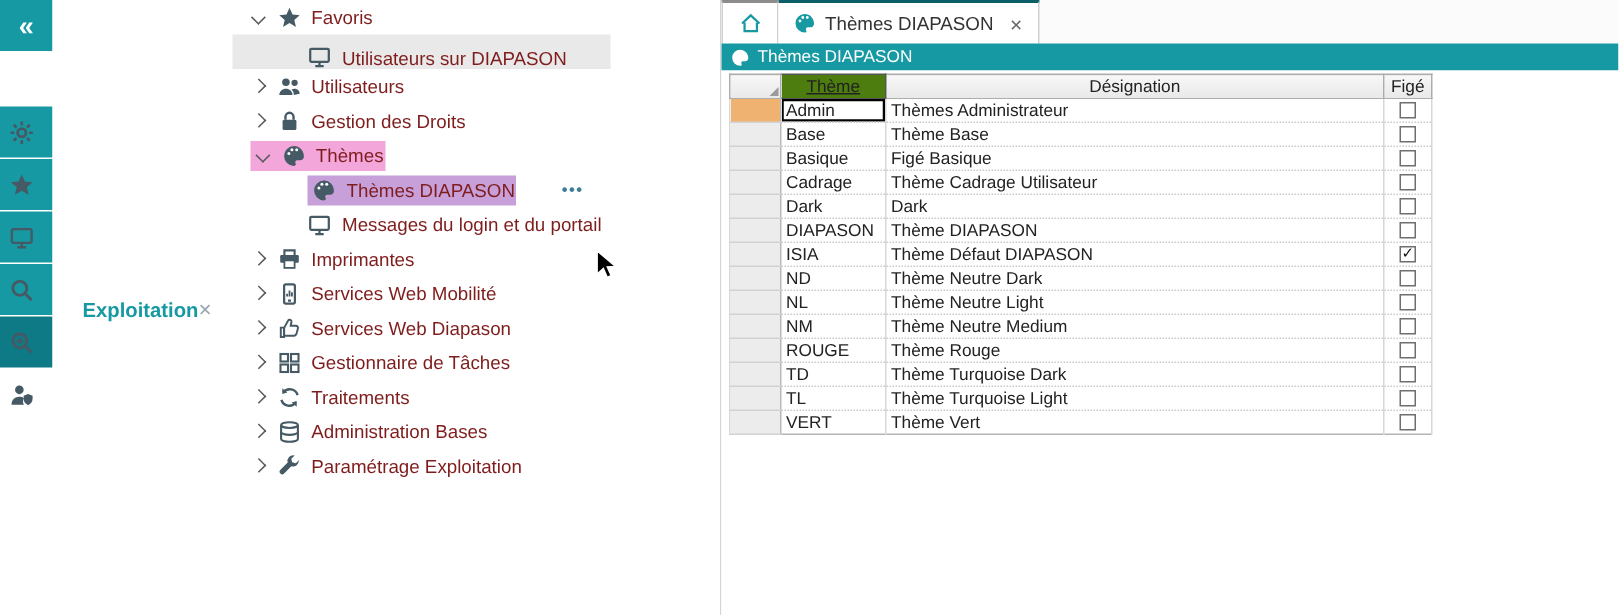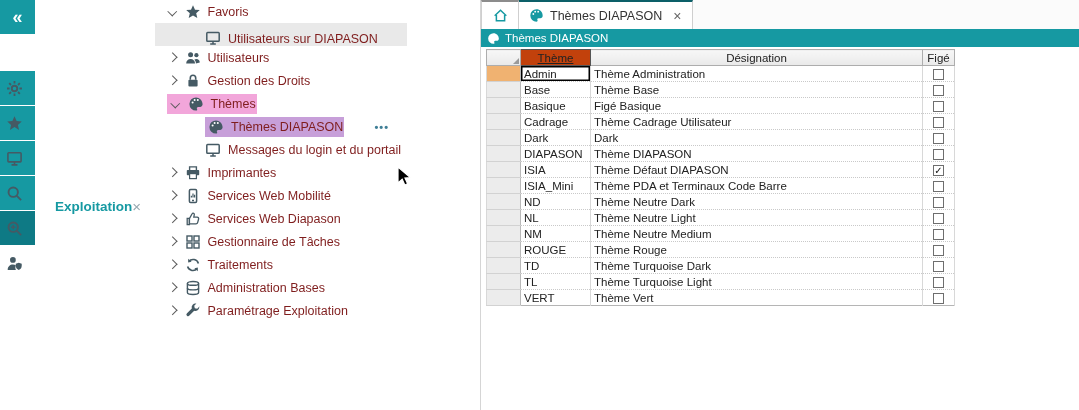--- a/index.html
+++ b/index.html
@@ -64,21 +64,21 @@
               padding-left:6px; gap:5px; font-size:11.5px; }
   .panelbar .icn { color:#fff; width:13px; height:13px; margin:0; }
 
   .content { flex:1; padding:2px 0 0 5px; background:#fff; }
 
   
   table { border-collapse:collapse; table-layout:fixed; font-size:11.5px; color:#222; border:1px solid #b5b5b5; }
   col.w-sel{width:34px} col.w-theme{width:70px} col.w-des{width:332px} col.w-fige{width:32px}
   th { background:linear-gradient(#f7f7f7,#e9e9e9); border:1px solid #adadad; height:16px;
        font-weight:normal; text-align:center; padding:0 2px; position:relative; cursor:pointer; }
-  th.th-theme { background:#c2410c; border:1px solid #555;text-decoration:underline; }
+  th.th-theme { background:#4d7c0f; border:1px solid #555;text-decoration:underline; }
   th.sel-h::after { content:''; position:absolute; right:1px; bottom:1px;
        border-left:6px solid transparent; border-bottom:6px solid #9a9a9a; }
   td { border-left:1px solid #d8d8d8; border-right:1px solid #d8d8d8; border-bottom:1px dotted #c9c9c9;
        height:16px; padding:0 3px; white-space:nowrap; overflow:hidden; }
   td.sel { background:#ececec; border-right:1px solid #b9b9b9; border-bottom:1px solid #d2d2d2; }
   td.sel.active { background:#f0b271; }
   td.c-theme.focus { box-shadow:inset 0 0 0 1.5px #000; }
   td.c-fige { text-align:center; padding:0; }
   .cb { display:inline-block; width:11px; height:11px; border:1px solid #6e6e6e; background:#fff;
         font-size:10px; line-height:10px; vertical-align:middle; color:#111; cursor:pointer; }
@@ -357,21 +357,21 @@
             <th class="sel-h"></th>
             <th class="th-theme">Thème</th>
             <th>Désignation</th>
             <th>Figé</th>
           </tr>
         </thead>
         <tbody>
             <tr>
               <td class="sel active"></td>
               <td class="c-theme focus">Admin</td>
-              <td class="c-des">Thème Administration</td>
+              <td class="c-des">Thèmes Administrateur</td>
               <td class="c-fige"><span class="cb "></span></td>
             </tr>
             <tr>
               <td class="sel "></td>
               <td class="c-theme ">Base</td>
               <td class="c-des">Thème Base</td>
               <td class="c-fige"><span class="cb "></span></td>
             </tr>
             <tr>
               <td class="sel "></td>
@@ -395,26 +395,20 @@
               <td class="sel "></td>
               <td class="c-theme ">DIAPASON</td>
               <td class="c-des">Thème DIAPASON</td>
               <td class="c-fige"><span class="cb "></span></td>
             </tr>
             <tr>
               <td class="sel "></td>
               <td class="c-theme ">ISIA</td>
               <td class="c-des">Thème Défaut DIAPASON</td>
               <td class="c-fige"><span class="cb checked">✓</span></td>
-            </tr>
-            <tr>
-              <td class="sel "></td>
-              <td class="c-theme ">ISIA_Mini</td>
-              <td class="c-des">Thème PDA et Terminaux Code Barre</td>
-              <td class="c-fige"><span class="cb "></span></td>
             </tr>
             <tr>
               <td class="sel "></td>
               <td class="c-theme ">ND</td>
               <td class="c-des">Thème Neutre Dark</td>
               <td class="c-fige"><span class="cb "></span></td>
             </tr>
             <tr>
               <td class="sel "></td>
               <td class="c-theme ">NL</td>

